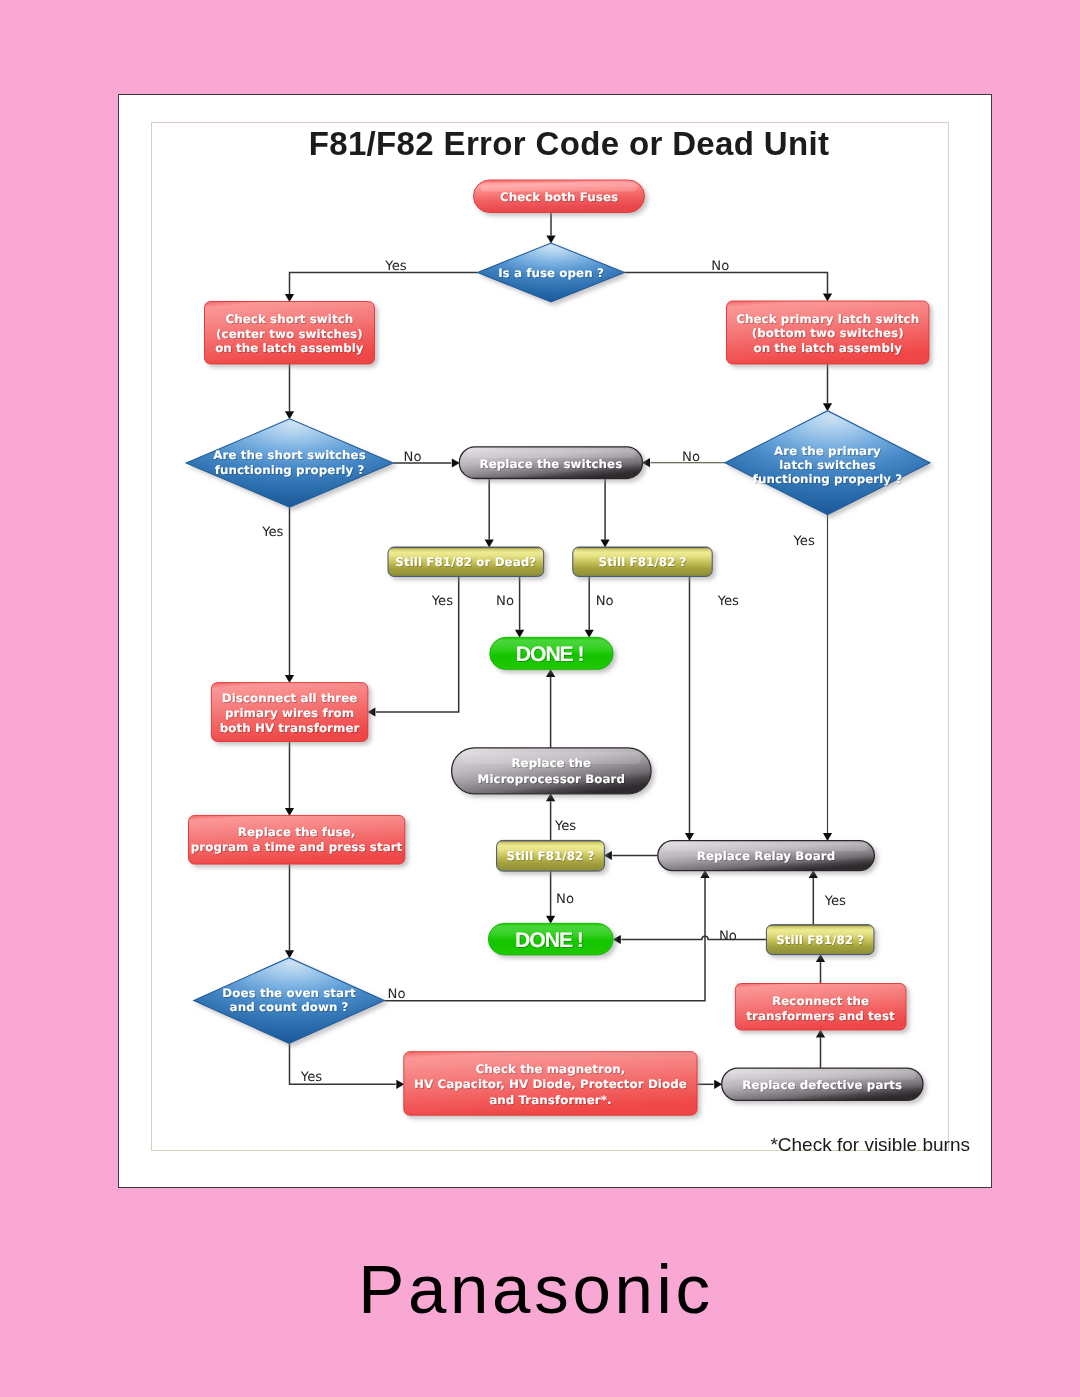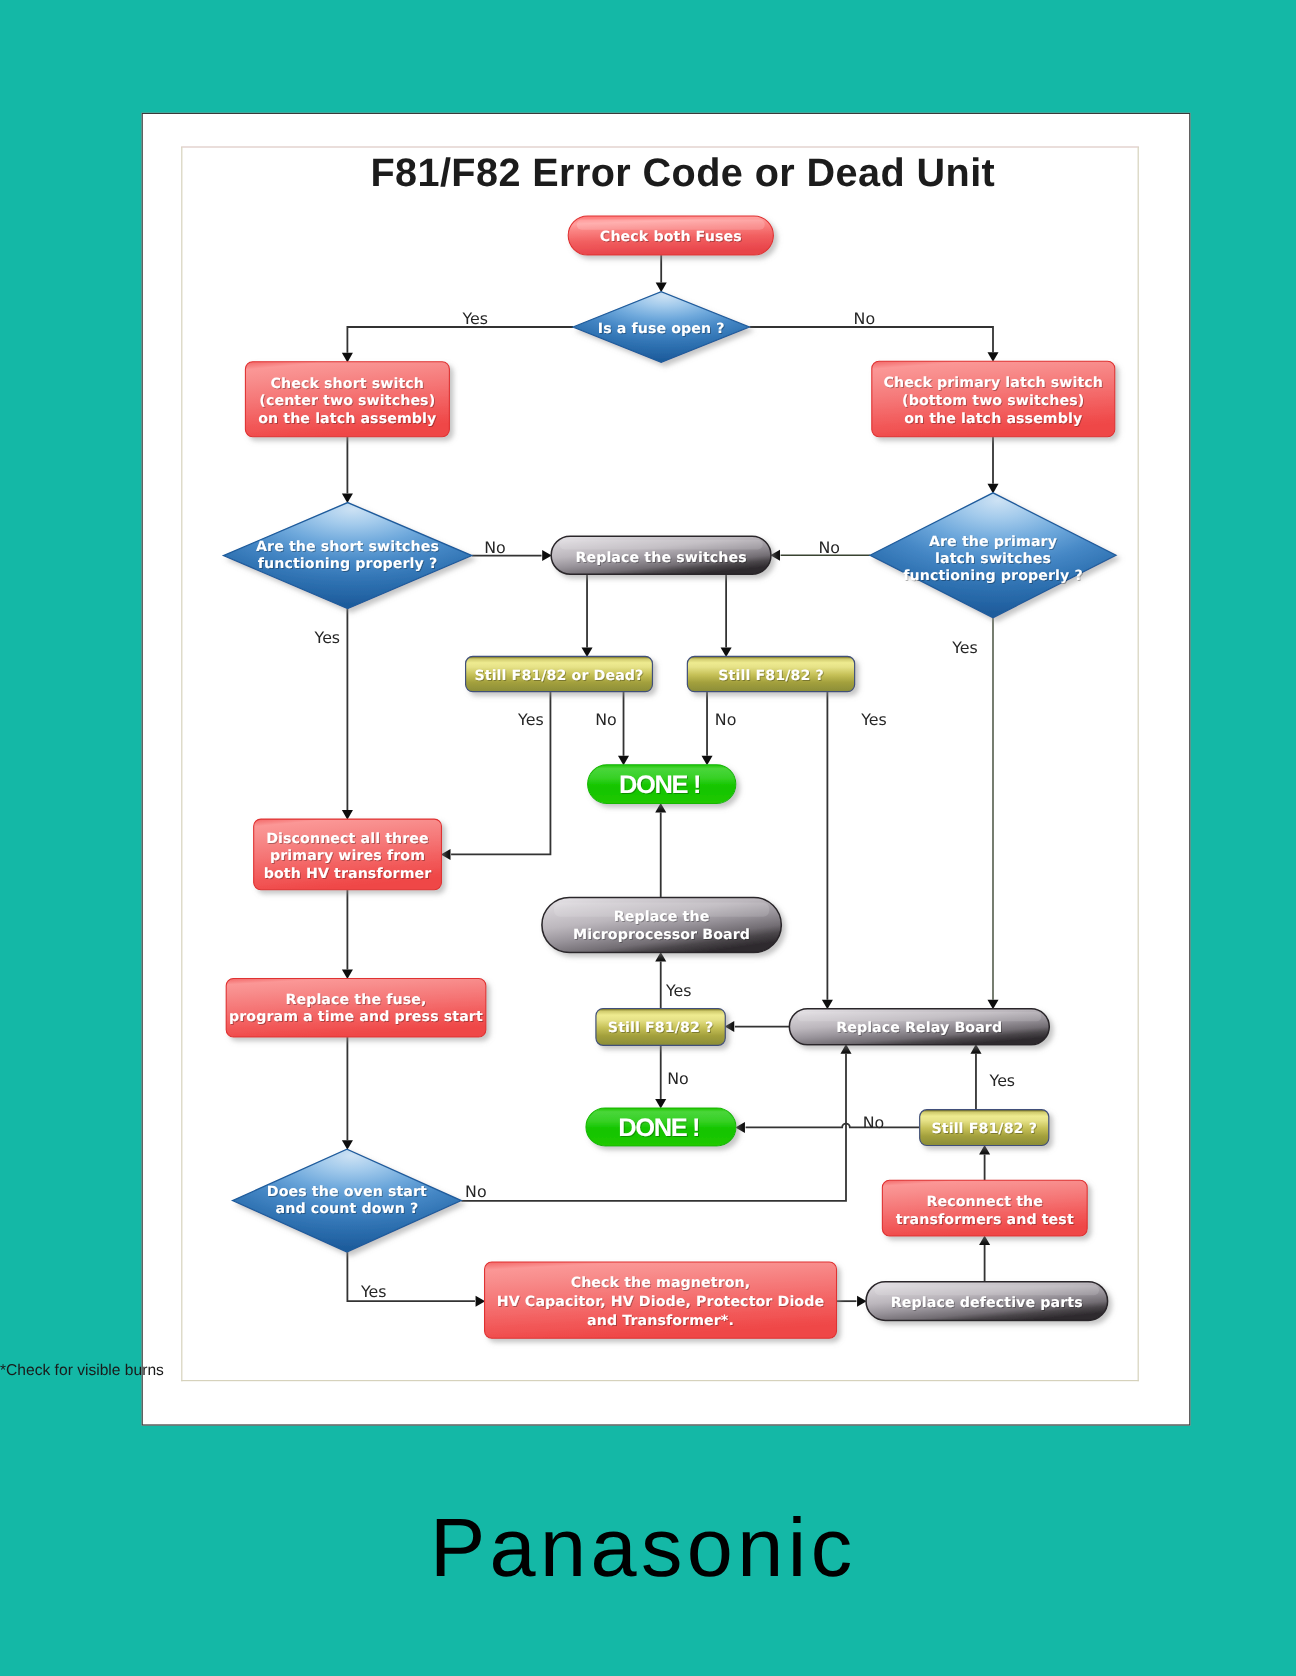--- a/index.html
+++ b/index.html
@@ -1,25 +1,25 @@
 <!DOCTYPE html>
 <html><head>
 <meta charset="utf-8">
 <style>
   html,body{margin:0;padding:0;}
   body{width:1080px;height:1397px;background:#ffffff;font-family:"Liberation Sans",sans-serif;}
-  #page{position:relative;width:1080px;height:1397px;overflow:hidden;background:#14b8a6;}
+  #page{position:relative;width:1080px;height:1397px;overflow:hidden;background:#f9a8d4;}
   .outer-frame{position:absolute;left:118px;top:94px;width:874px;height:1094px;border:1.5px solid #3a3a3a;box-sizing:border-box;background:#fff;}
   .inner-frame{position:absolute;left:151px;top:122px;width:798px;height:1029px;box-sizing:border-box;border:1px solid #d6d2bc;border-top-color:#dcc8c4;border-right-color:#d6d2bc;}
   #diagram{position:absolute;left:0;top:0;shape-rendering:geometricPrecision;text-rendering:geometricPrecision;}
   #diagram text{-webkit-font-smoothing:antialiased;}
   .elbl{opacity:0.999;}
   .brand{position:absolute;left:-4px;top:1255px;width:1080px;text-align:center;font-family:"Liberation Sans",sans-serif;font-weight:400;font-size:69px;letter-spacing:3.7px;color:#000;line-height:1;opacity:0.999;}
   .chart-title{position:absolute;left:29px;top:125px;width:1080px;text-align:center;font-family:"Liberation Sans",sans-serif;font-weight:700;font-size:33px;color:#1c1c1c;letter-spacing:0.35px;opacity:0.999;}
-  .footnote{position:absolute;left:0;top:1134px;width:949px;font-family:"Liberation Sans",sans-serif;font-weight:400;font-size:13px;color:#1a1a1a;opacity:0.999;}
+  .footnote{position:absolute;left:0;top:1134px;width:949px;text-align:right;font-family:"Liberation Sans",sans-serif;font-weight:400;font-size:19px;color:#1a1a1a;opacity:0.999;padding-left:21px;}
 
   
   .ln{fill:none;stroke:#333333;stroke-width:1.5;}
   .ln2{fill:none;stroke:#394331;stroke-width:1.15;}
   .arw{fill:#0d0d0d;}
 
   
   .lbl{font-family:"DejaVu Sans",sans-serif;font-weight:700;font-size:11.8px;fill:#ffffff;text-anchor:middle;letter-spacing:0.1px;filter:url(#txsh);}
   .lbl-big{font-family:"Liberation Sans",sans-serif;font-weight:700;font-size:21.2px;letter-spacing:-1.1px;fill:#ffffff;text-anchor:middle;filter:url(#txsh);}
   .elbl{font-family:"DejaVu Sans",sans-serif;font-weight:400;font-size:13.2px;fill:#262626;}

